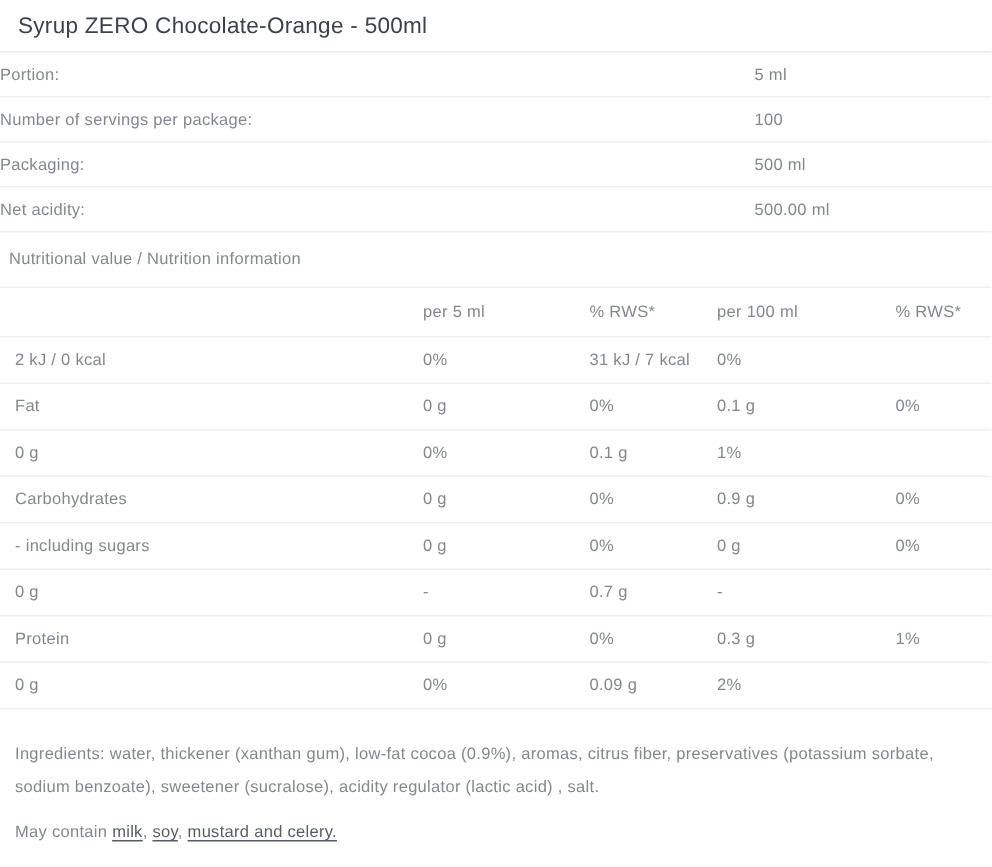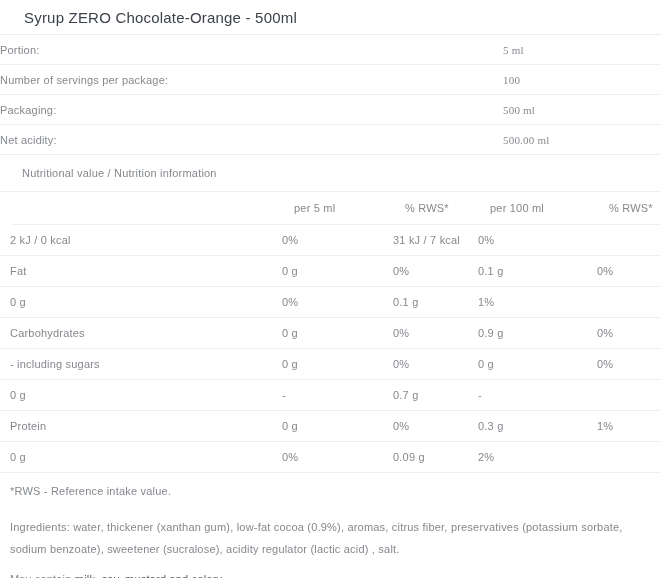--- a/index.html
+++ b/index.html
@@ -10,58 +10,57 @@
     font-family: "Liberation Sans", sans-serif;
     color: #84888d;
     overflow: hidden;
   }
   .page { width: 661px; }
 
   .title {
     font-size: 15px;
     color: #3c414a;
     letter-spacing: 0.2px;
-    padding: 9px 8px 8px 24px;
+    padding: 9px 8px 8px 12px;
     border-bottom: 1px solid #ececec;
   }
 
   .info-row {
     position: relative;
     height: 30px;
     display: flex;
     align-items: center;
     border-bottom: 1px solid #efefef;
     font-size: 11px;
     letter-spacing: 0.2px;
   }
   .info-row .lbl { }
-  .info-row .val { position: absolute; left: 503px; font-family: Liberation Serif, serif; }
+  .info-row .val { position: absolute; left: 503px; }
 
   .section-row {
     height: 37px;
     display: flex;
     align-items: center;
     border-bottom: 1px solid #efefef;
     font-size: 11px;
     letter-spacing: 0.2px;
   }
-  .section-row .lbl { padding-left: 22px; text-align: center; }
+  .section-row .lbl { padding-left: 6px; text-align: center; }
 
   .grid-row {
     display: grid;
     grid-template-columns: 272px 111px 85px 119px 1fr;
     align-items: center;
     padding-left: 10px;
     font-size: 11px;
     letter-spacing: 0.2px;
   }
   .header-row {
     height: 33px;
     border-bottom: 1px solid #efefef;
-    margin-left: 12px;
   }
   .nutrient-row {
     height: 31px;
     border-bottom: 1px solid #efefef;
   }
   .nutrient-row:last-of-type { border-bottom: none; }
 
   .footnote {
     margin-top: 12px;
     padding-left: 10px;
@@ -171,21 +170,20 @@
     <span>0.3 g</span>
     <span>1%</span>
   </div>
   <div class="grid-row nutrient-row">
     <span>0 g</span>
     <span>0%</span>
     <span>0.09 g</span>
     <span>2%</span>
   </div>
 
-  <div class="footnote">*RWS - Reference intake value.</div>
 
   <div class="ingredients">Ingredients: water, thickener (xanthan gum), low-fat cocoa (0.9%), aromas, citrus fiber, preservatives (potassium sorbate, sodium benzoate), sweetener (sucralose), acidity regulator (lactic acid) , salt.</div>
 
   <div class="allergens">
     <span>May contain </span><span class="allergen">milk</span><span>, </span><span class="allergen">soy</span><span>, </span><span class="allergen">mustard and celery.</span>
   </div>
 
 </div>
 
 </body></html>

